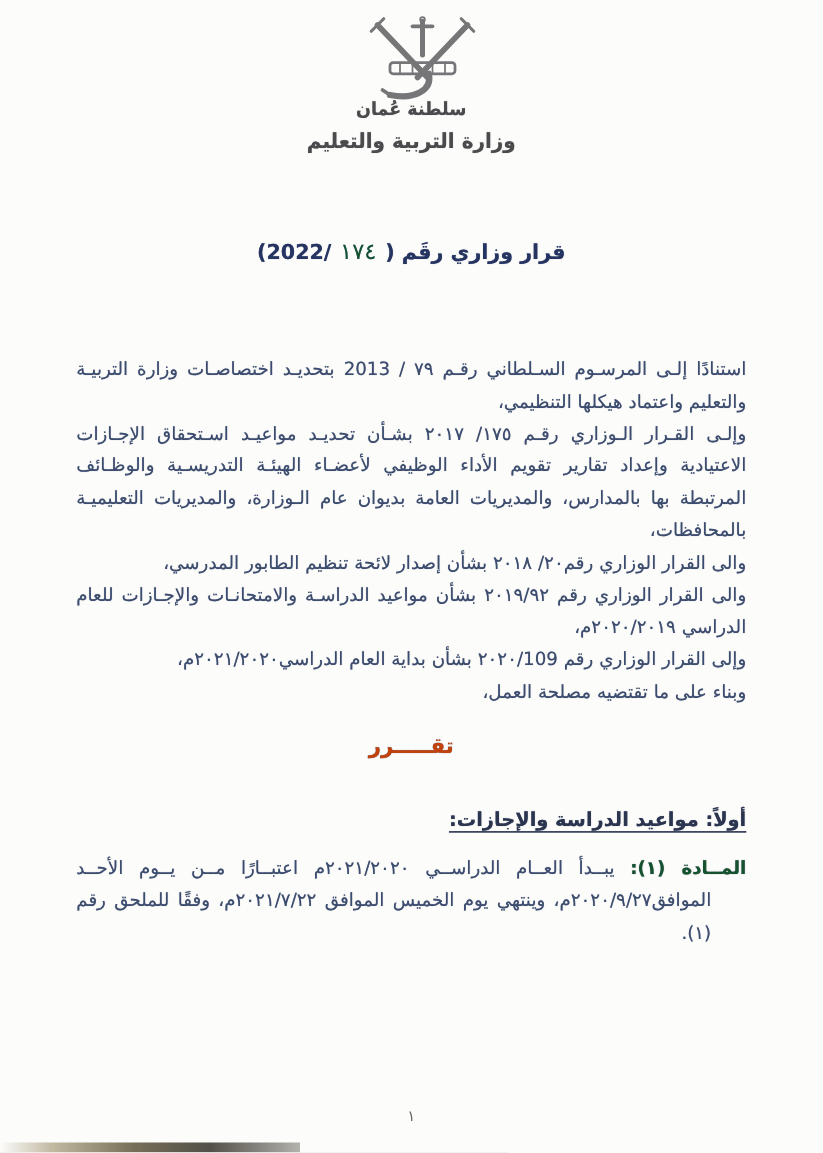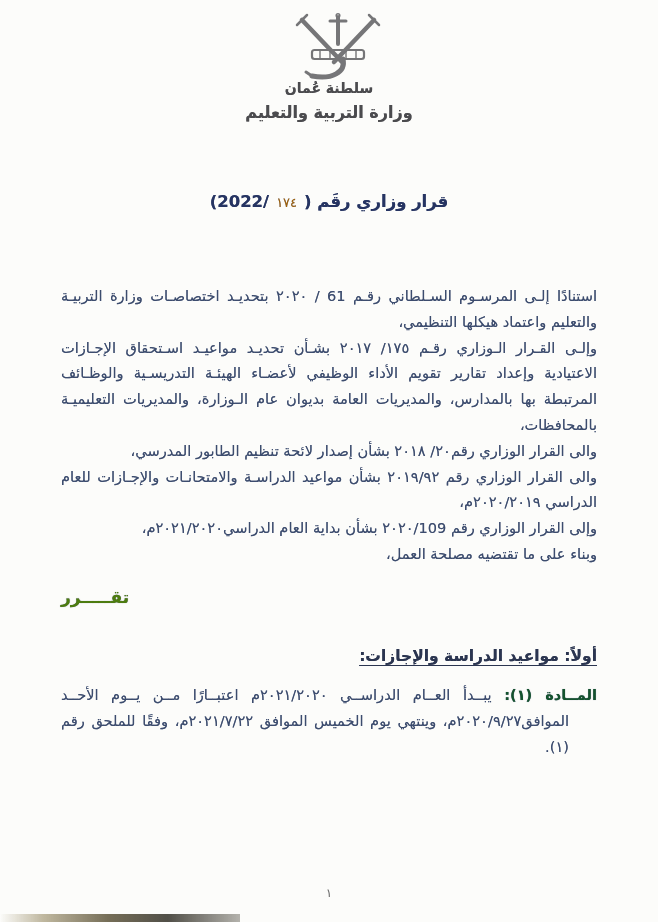--- a/index.html
+++ b/index.html
@@ -29,40 +29,40 @@
   
   .title{
     position:absolute;top:188px;left:0;right:0;
     text-align:center;
     font-size:16.5px;line-height:28px;font-weight:bold;
     color:#263462;
     text-shadow:0 0 .6px rgba(38,52,98,.75);
     margin:0;
   }
   .hand-num{
-    color:#a16207;
+    color:#14532d;
     font-weight:normal;
     padding:0 7px;
-    font-size:13px;
+    font-size:18px;
     letter-spacing:1px;
     text-shadow:0 0 .5px rgba(103,128,197,.8);
   }
   
   .doc-body{
     position:absolute;top:283px;right:61px;left:61px;
     color:#3c4c6e;
     font-size:14.6px;line-height:25.8px;
     text-shadow:0 0 .6px rgba(60,76,110,.65);
   }
   .doc-body p{margin:0;text-align:justify;}
   .decree-word{
     margin-top:18px;
-    text-align:left;
+    text-align:center;
     font-weight:bold;font-size:17px;
-    color:#4d7c0f;
+    color:#c2410c;
     text-shadow:0 0 .7px rgba(43,53,80,.8);
   }
   .section-heading{
     margin-top:33px;
     font-weight:bold;font-size:15.5px;
     color:#2b3550;
     text-decoration:underline;
     text-underline-offset:4px;
     text-shadow:0 0 .6px rgba(43,53,80,.8);
   }
@@ -121,21 +121,21 @@
   </div>
 
   <div class="org org2">وزارة التربية والتعليم</div>
   <div class="org org1">سلطنة عُمان</div>
 
   <h1 class="title"><span><span>قرار وزاري رقَم (2022/</span><span class="hand-num">١٧٤</span><span>)</span></span><br>
     <br>
   </h1>
 
   <div class="doc-body">
-    <p>استنادًا إلـى المرسـوم السـلطاني رقـم 61 / ٢٠٢٠ بتحديـد اختصاصـات وزارة التربيـة والتعليم واعتماد هيكلها التنظيمي،</p>
+    <p>استنادًا إلـى المرسـوم السـلطاني رقـم ٧٩ / 2013 بتحديـد اختصاصـات وزارة التربيـة والتعليم واعتماد هيكلها التنظيمي،</p>
     <p>وإلـى القـرار الـوزاري رقـم ١٧٥/ ٢٠١٧ بشـأن تحديـد مواعيـد اسـتحقاق الإجـازات الاعتيادية وإعداد تقارير تقويم الأداء الوظيفي لأعضـاء الهيئـة التدريسـية والوظـائف المرتبطة بها بالمدارس، والمديريات العامة بديوان عام الـوزارة، والمديريات التعليميـة بالمحافظات،</p>
     <p>والى القرار الوزاري رقم٢٠/ ٢٠١٨ بشأن إصدار لائحة تنظيم الطابور المدرسي،</p>
     <p>والى القرار الوزاري رقم ٢٠١٩/٩٢ بشأن مواعيد الدراسـة والامتحانـات والإجـازات للعام الدراسي ٢٠٢٠/٢٠١٩م،</p>
     <p>وإلى القرار الوزاري رقم ٢٠٢٠/109 بشأن بداية العام الدراسي٢٠٢١/٢٠٢٠م،</p>
     <p>وبناء على ما تقتضيه مصلحة العمل،</p>
 
     <div class="decree-word">تقـــــرر</div>
 
     <div class="section-heading">أولاً: مواعيد الدراسة والإجازات:</div>
 

